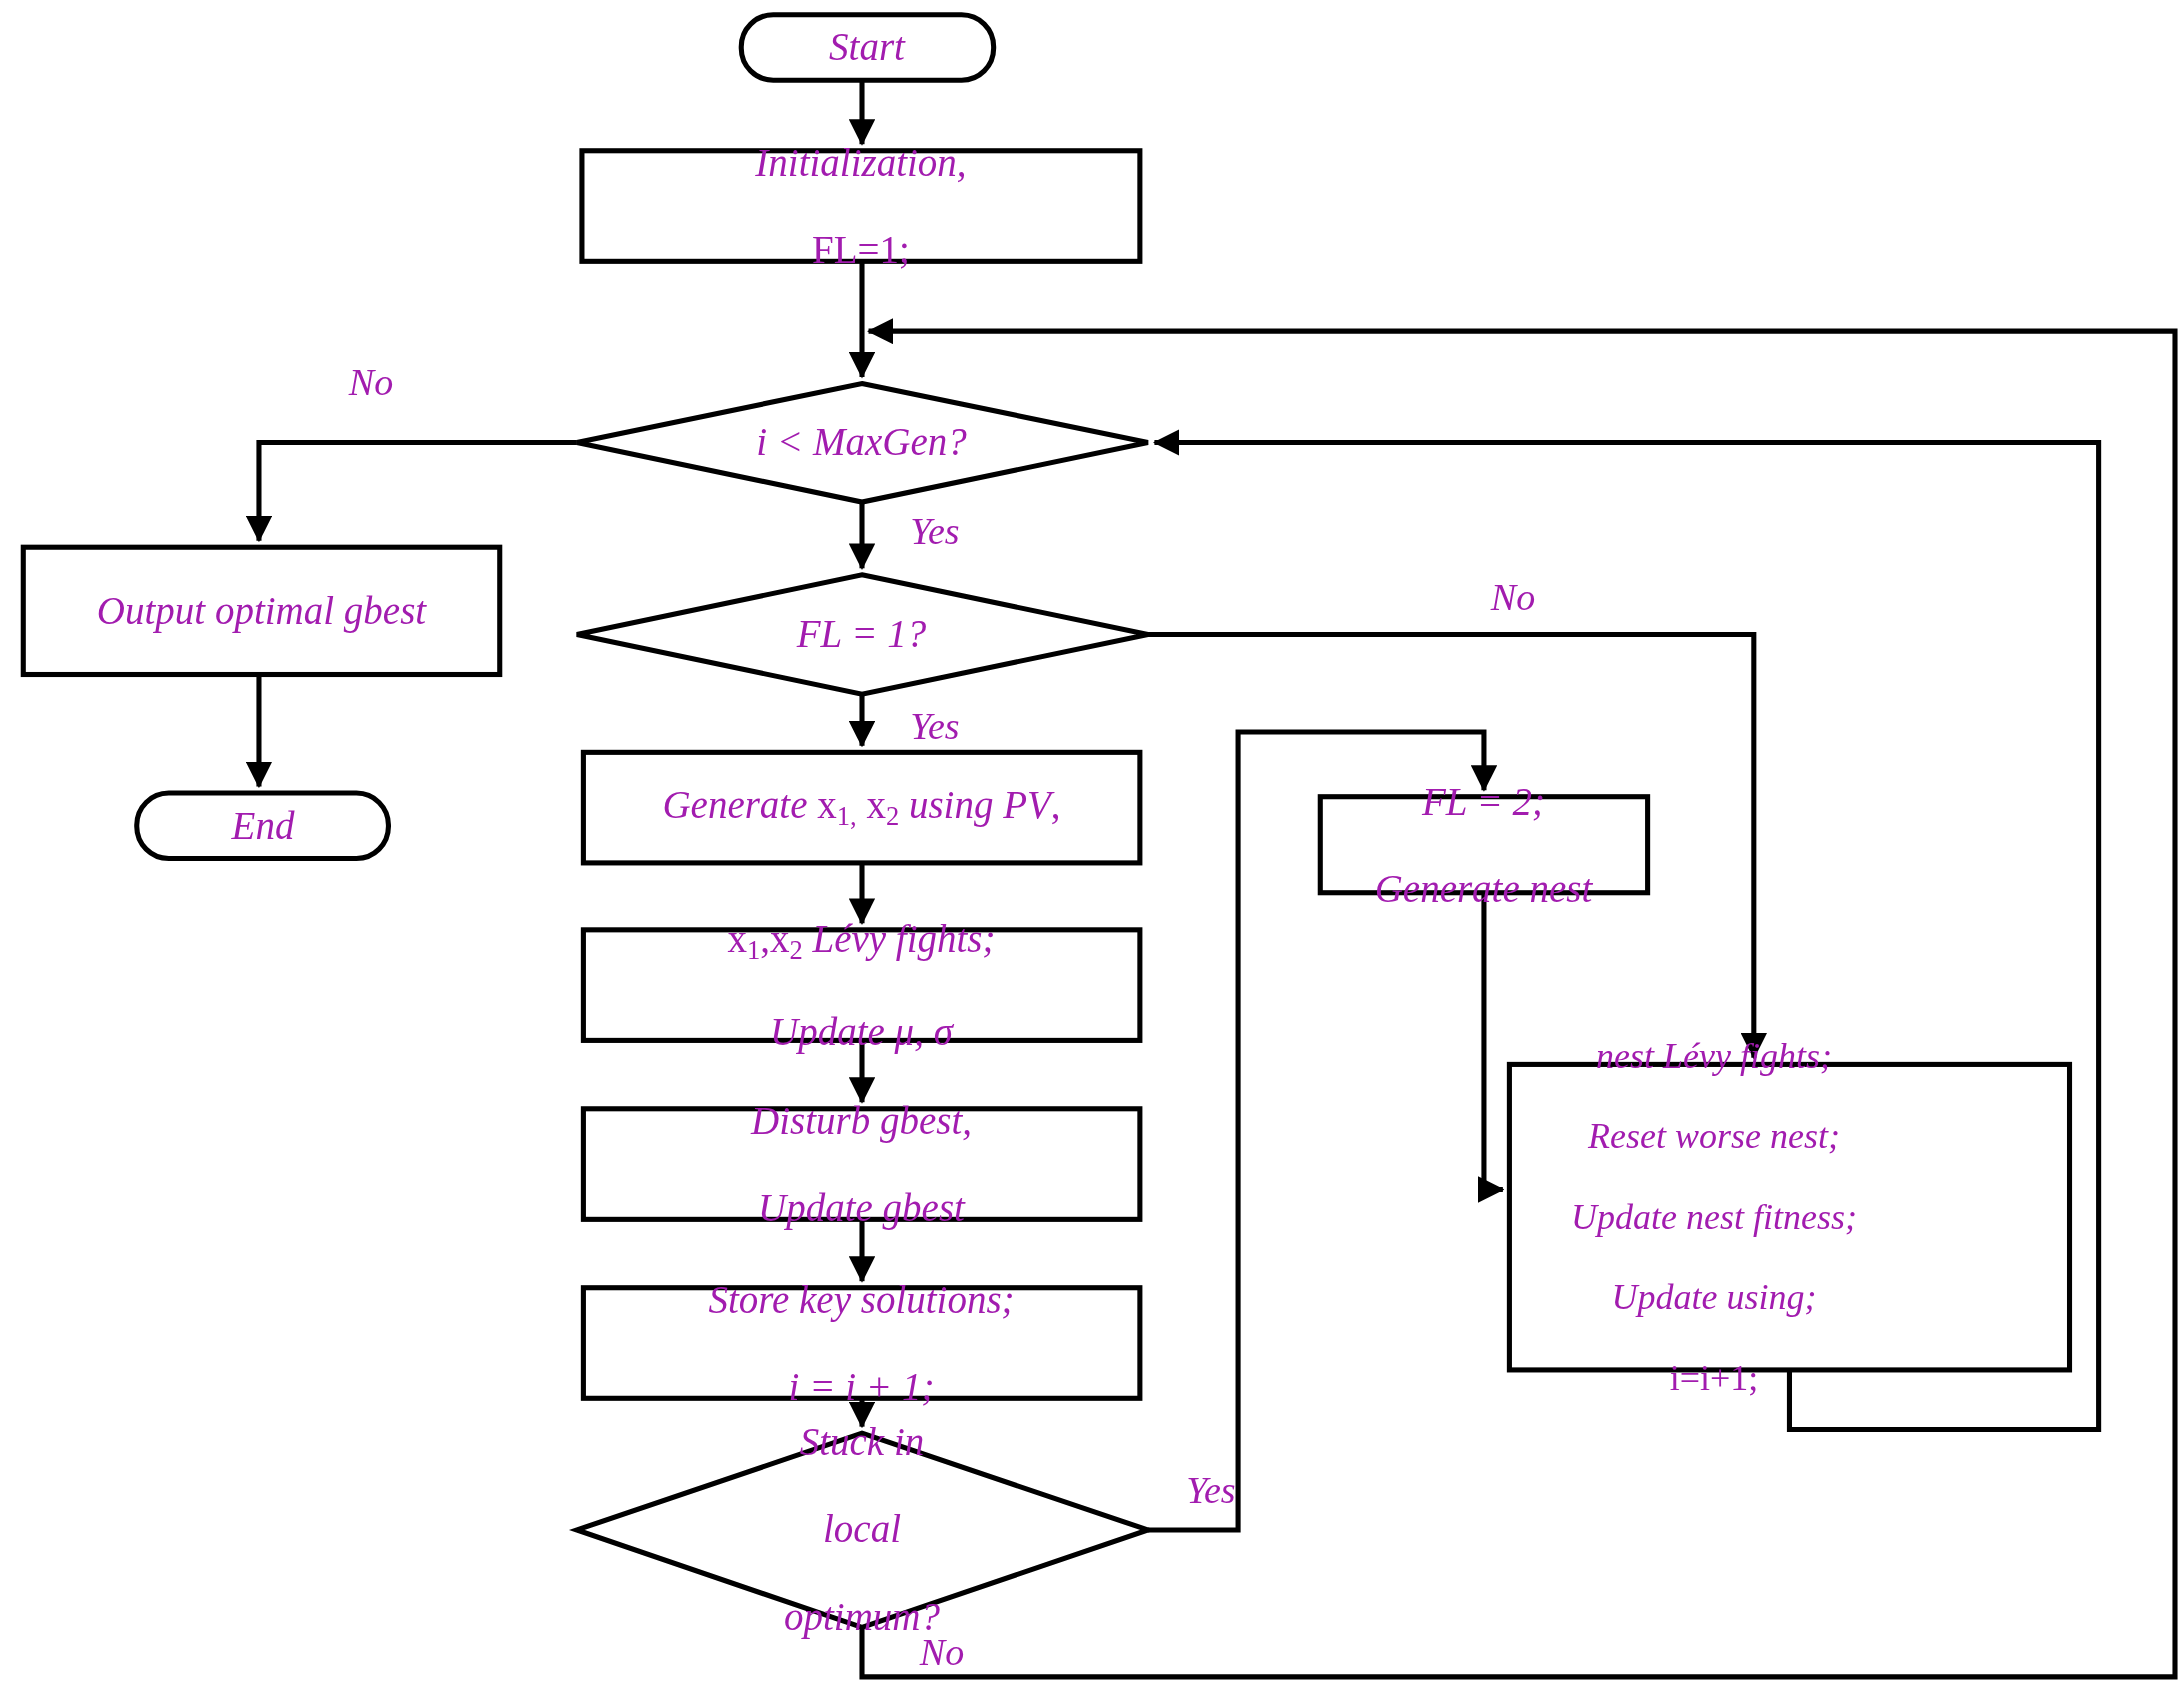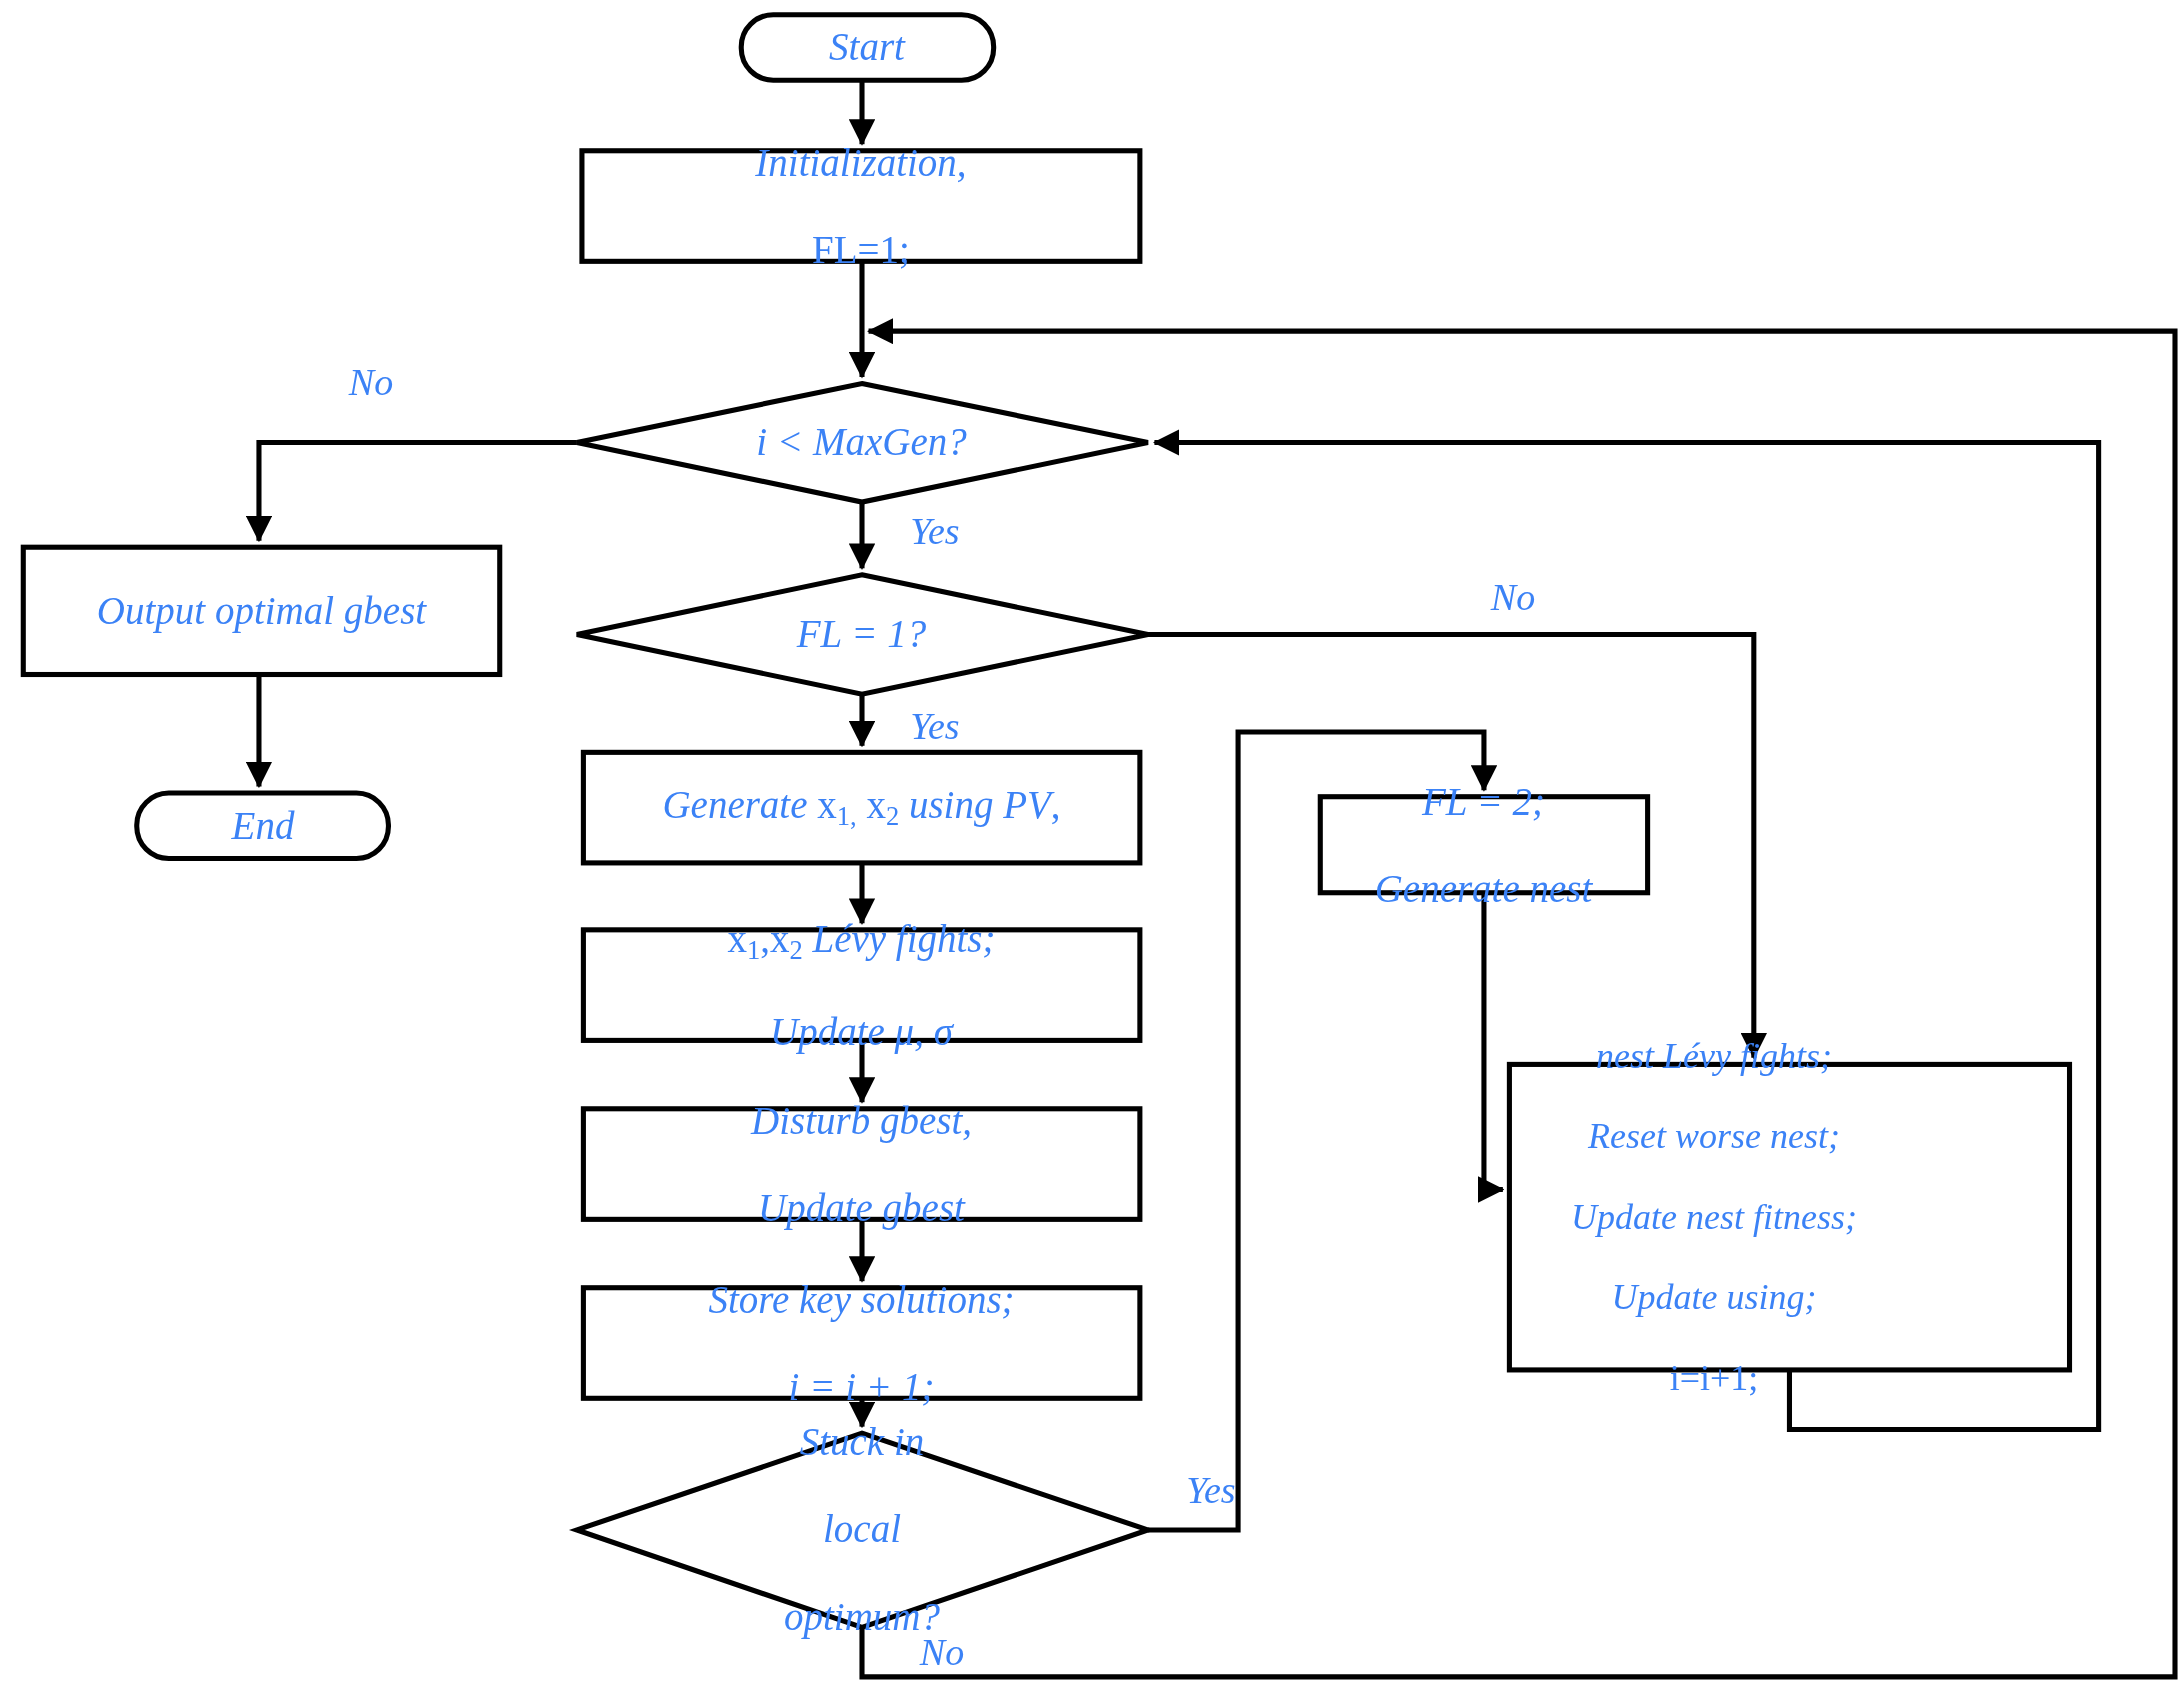--- a/index.html
+++ b/index.html
@@ -10,21 +10,21 @@
     font-family:"Liberation Serif", serif;
     overflow:hidden;
   }
   svg.canvas{position:absolute;left:0;top:0;width:2183px;height:1704px;}
   .shape{fill:#ffffff;stroke:#000000;stroke-width:7;}
   .edge{stroke:#000000;stroke-width:7;fill:none;stroke-linecap:butt;}
   .lbl{
     position:absolute;
     font-family:"Liberation Serif", serif;
     font-style:italic;
-    color:#3b82f6;
+    color:#a21caf;
     text-align:center;
     line-height:1.12;
     white-space:pre-line;
     pointer-events:none;
     display:flex;
     align-items:center;
     justify-content:center;
   }
   .node-text{font-size:39px;}
   .node-text-sm{font-size:36px;}

